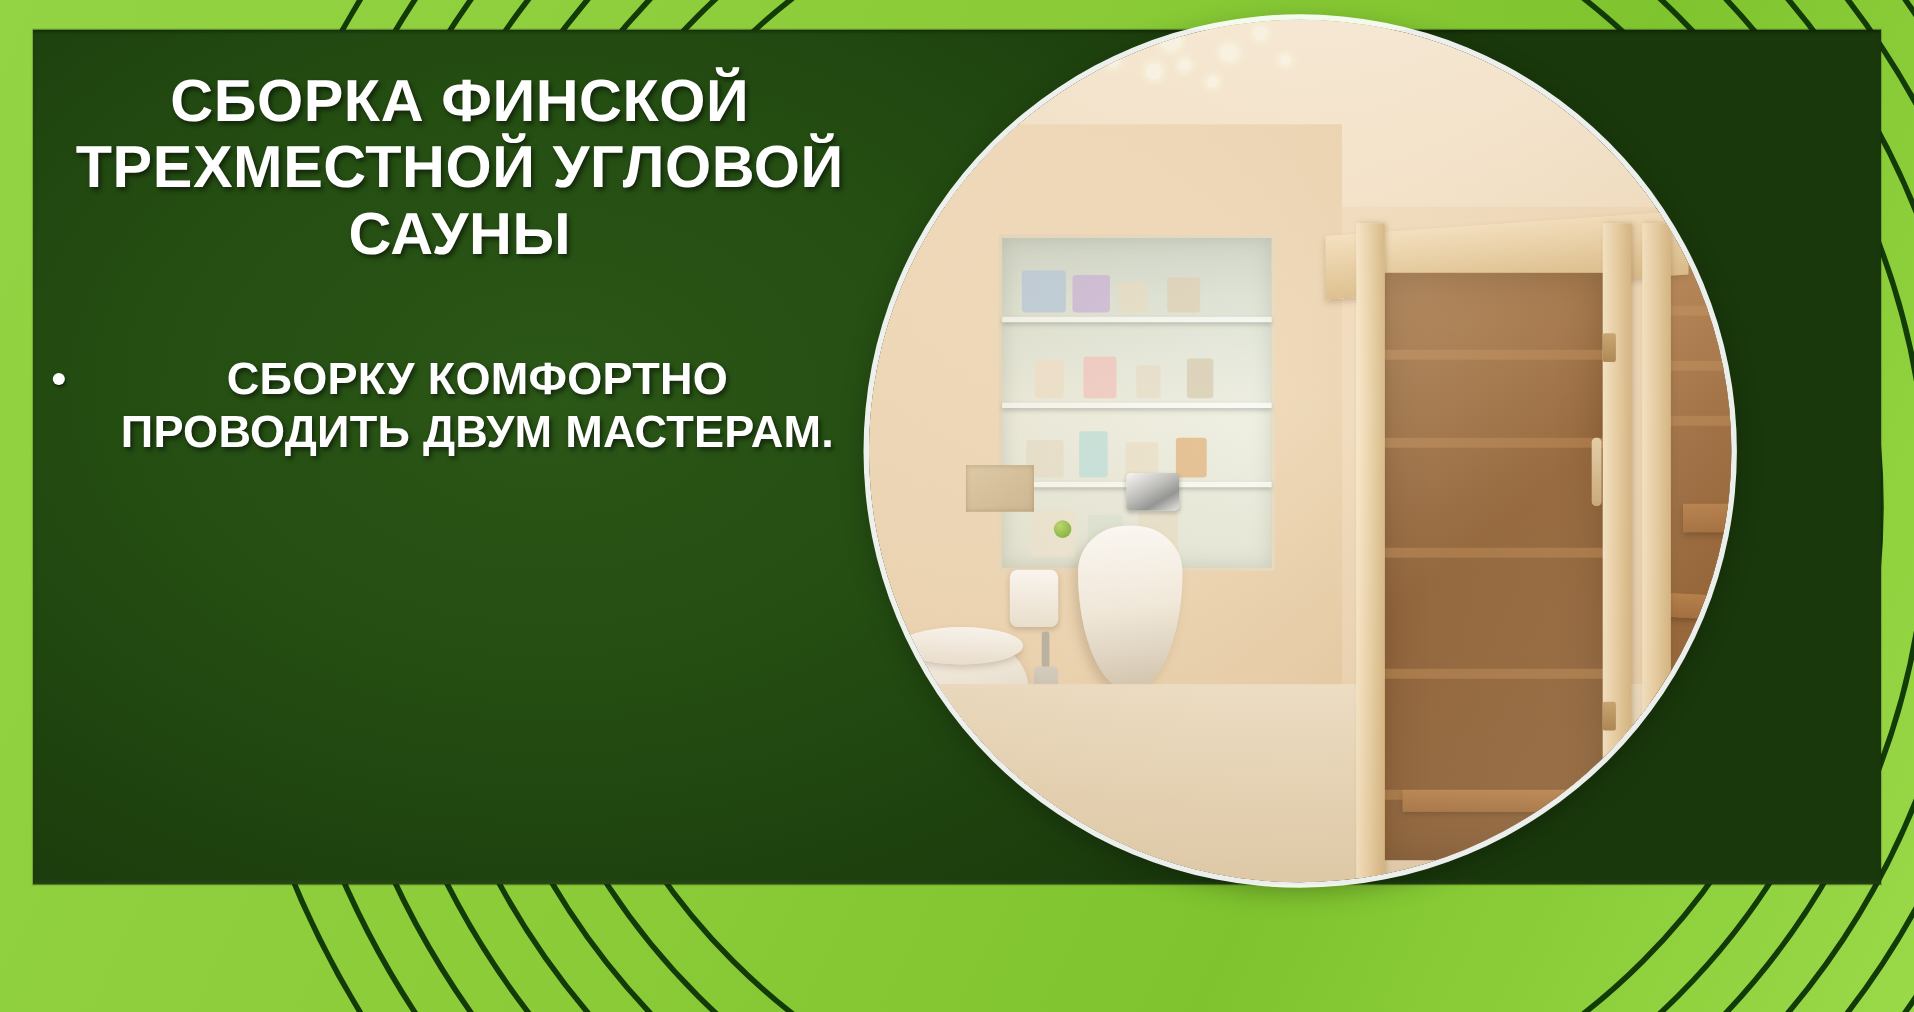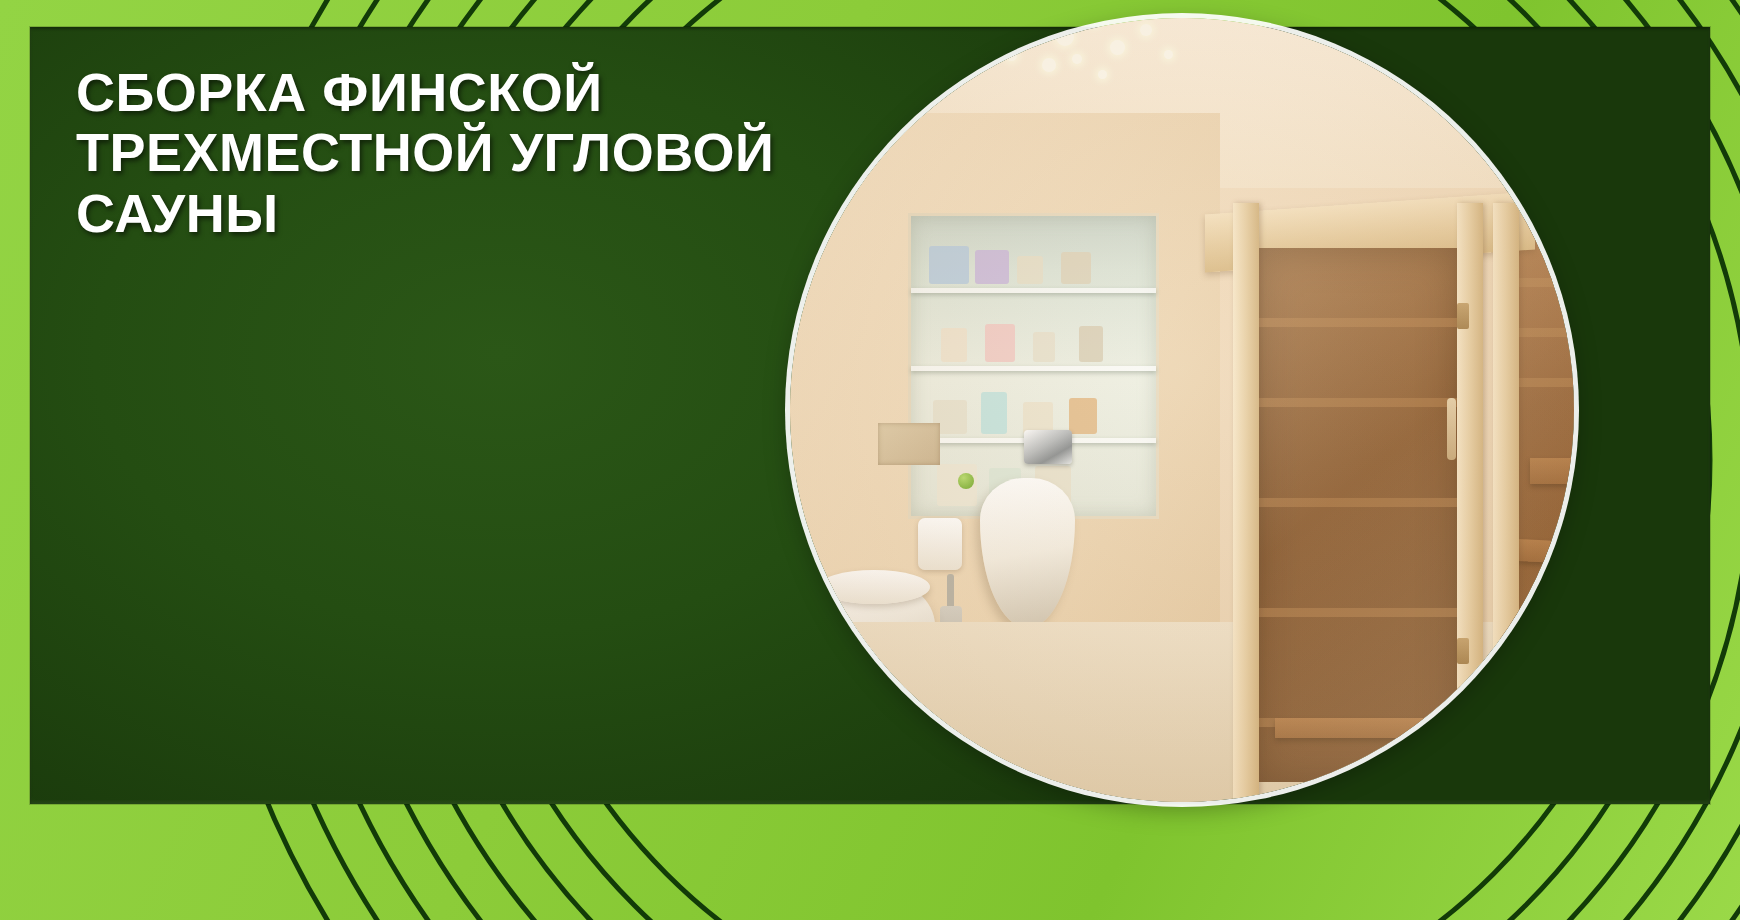--- a/index.html
+++ b/index.html
@@ -50,23 +50,24 @@
     inset: 0;
     box-shadow:
       inset 0 2px 3px rgba(0,0,0,0.35),
       inset 0 -2px 4px rgba(255,255,255,0.06);
     pointer-events: none;
   }
 
   
   .text-col {
     position: absolute;
-    left: 76px;
+    left: 48px;
     top: 62px;
     width: 740px;
+    text-align: center;
   }
 
   .title {
     color: #ffffff;
     font-size: 54px;
     line-height: 1.12;
     font-weight: bold;
     letter-spacing: 0.5px;
     text-shadow: 2px 3px 5px rgba(0,0,0,0.55);
     margin: 0;
@@ -347,20 +348,24 @@
   </svg>
 
   <div class="panel">
     <div class="panel-bevel"></div>
   </div>
 
   <div class="text-col">
     <h1 class="title">СБОРКА ФИНСКОЙ ТРЕХМЕСТНОЙ УГЛОВОЙ САУНЫ</h1>
 
     <ul class="bullets">
+      <li class="bullet">
+        <span class="bullet-dot"></span>
+        <span>СБОРКУ КОМФОРТНО ПРОВОДИТЬ ДВУМ МАСТЕРАМ.</span>
+      </li>
     </ul>
   </div>
 
   <div class="photo-wrap" title="Угловая финская сауна со стеклянной дверью в ванной комнате">
     <div class="photo">
       <div class="scene">
 
         <div class="ceiling"></div>
 
         <div class="chandelier">

